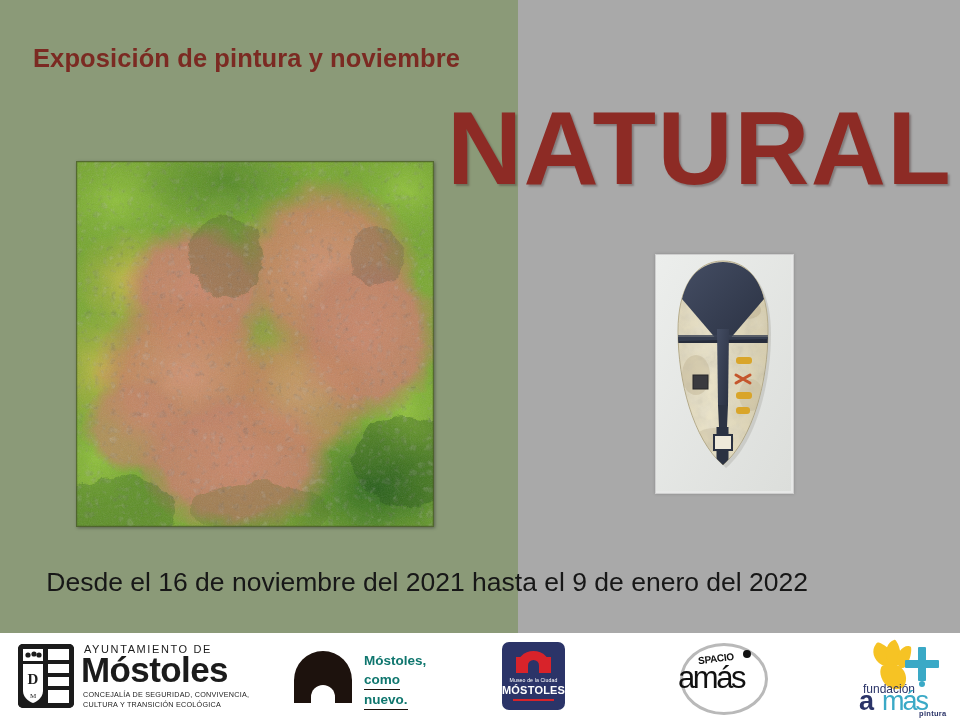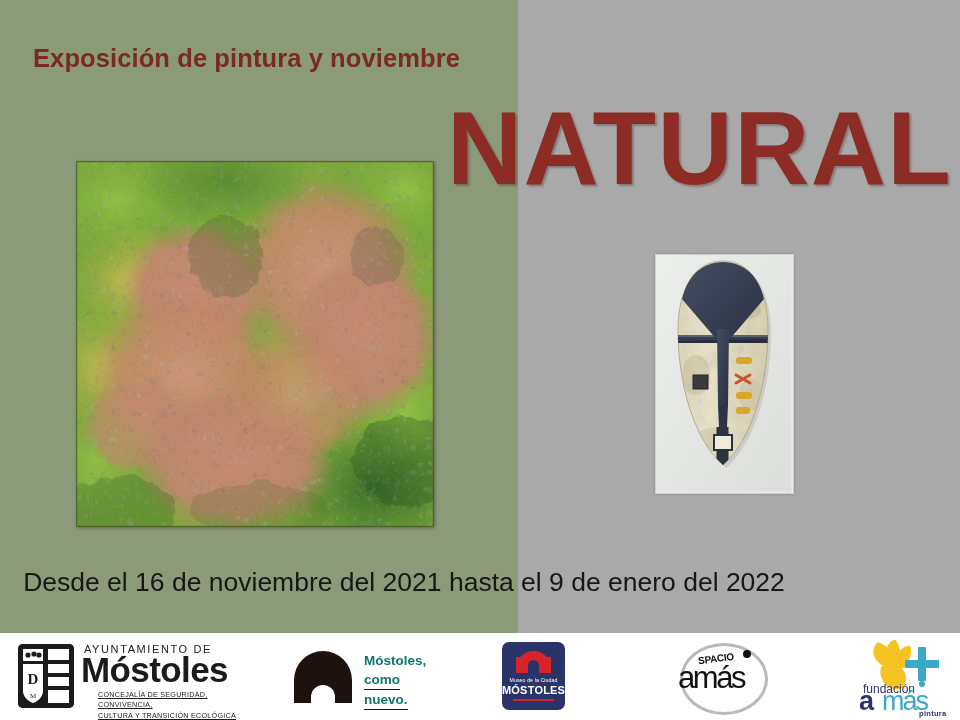--- a/index.html
+++ b/index.html
@@ -59,21 +59,21 @@
     letter-spacing: 1.5px;
     line-height: 1;
     white-space: nowrap;
     text-shadow: 2px 2px 2px rgba(60,40,40,0.35);
   }
 
   .fechas {
     position: absolute;
     left: 0; top: 567px;
     width: 808px;
-    text-align: center;
+    text-align: right;
     font-size: 26.5px;
     color: #171717;
     white-space: nowrap;
   }
 
   
   .painting-wrap {
     position: absolute;
     left: 76px; top: 161px;
     width: 358px; height: 366px;
@@ -113,23 +113,23 @@
   .ayto-txt-top {
     position: absolute; left: 66px; top: 10px;
     font-size: 11px; letter-spacing: 1.6px; color: #1b1b1b;
   }
   .ayto-txt-main {
     position: absolute; left: 63px; top: 19px;
     font-size: 35px; font-weight: bold; color: #1b1b1b;
     letter-spacing: -0.6px; line-height: 1;
   }
   .ayto-txt-sub {
-    position: absolute; left: 80px; top: 57px;
+    position: absolute; left: 65px; top: 57px;
     font-size: 7.2px; letter-spacing: 0.25px; color: #1b1b1b;
-    line-height: 1.45; white-space: pre-line; text-decoration: underline;
+    line-height: 1.45; white-space: pre-line;
   }
 
   
   .comonuevo { left: 294px; width: 170px; }
   .cn-arch {
     position: absolute; left: 0; top: 18px;
     width: 58px; height: 52px;
     background: #1d120d;
     border-radius: 29px 29px 0 0;
   }

